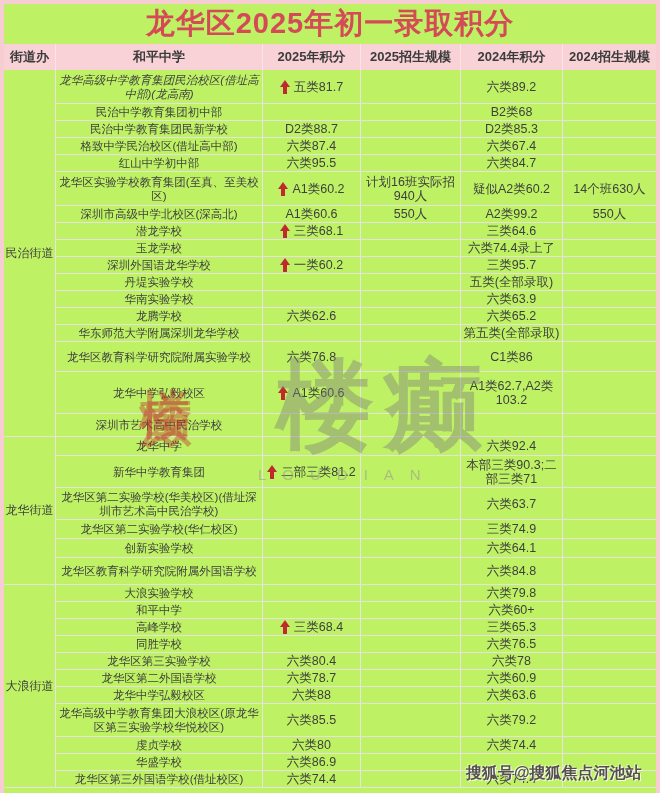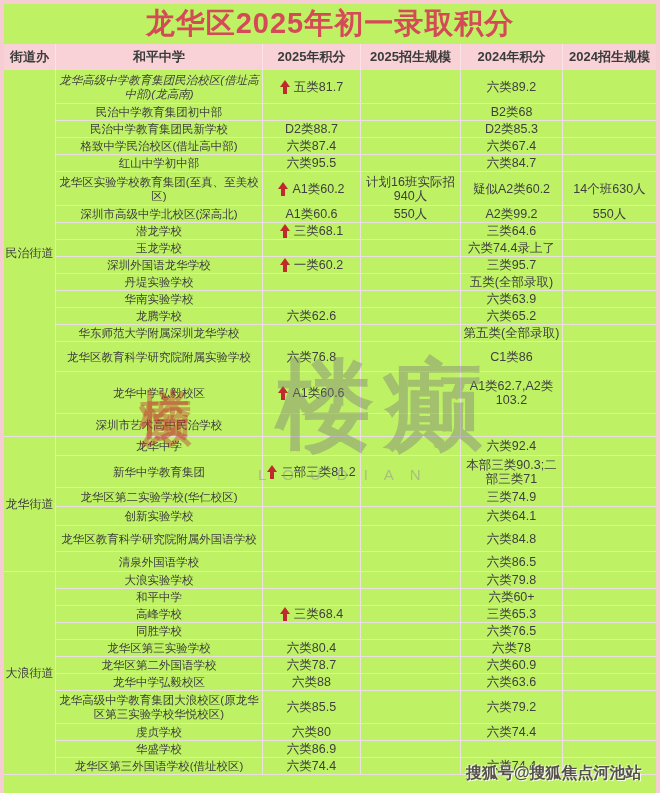--- a/index.html
+++ b/index.html
@@ -432,20 +432,37 @@
             <div class="cell val" style="width: 100px;">
               <span></span>
             </div>
             <div class="cell val" style="width: 102px;">
               <span>本部三类90.3;二部三类71</span>
             </div>
             <div class="cell val" style="width: 94px;">
               <span></span>
             </div>
           </div>
+          <div class="row" style="min-height: 32px;">
+            <div class="cell name" style="width: 207px;">
+              <span>龙华区第二实验学校(华美校区)(借址深圳市艺术高中民治学校)</span>
+            </div>
+            <div class="cell val" style="width: 98px;">
+              <span></span>
+            </div>
+            <div class="cell val" style="width: 100px;">
+              <span></span>
+            </div>
+            <div class="cell val" style="width: 102px;">
+              <span>六类63.7</span>
+            </div>
+            <div class="cell val" style="width: 94px;">
+              <span></span>
+            </div>
+          </div>
           <div class="row" style="min-height: 19px;">
             <div class="cell name" style="width: 207px;">
               <span>龙华区第二实验学校(华仁校区)</span>
             </div>
             <div class="cell val" style="width: 98px;">
               <span></span>
             </div>
             <div class="cell val" style="width: 100px;">
               <span></span>
             </div>
@@ -478,37 +495,20 @@
               <span>龙华区教育科学研究院附属外国语学校</span>
             </div>
             <div class="cell val" style="width: 98px;">
               <span></span>
             </div>
             <div class="cell val" style="width: 100px;">
               <span></span>
             </div>
             <div class="cell val" style="width: 102px;">
               <span>六类84.8</span>
-            </div>
-            <div class="cell val" style="width: 94px;">
-              <span></span>
-            </div>
-          </div>
-          <div class="row" style="min-height: 19px;">
-            <div class="cell name" style="width: 207px;">
-              <span>清泉外国语学校</span>
-            </div>
-            <div class="cell val" style="width: 98px;">
-              <span></span>
-            </div>
-            <div class="cell val" style="width: 100px;">
-              <span></span>
-            </div>
-            <div class="cell val" style="width: 102px;">
-              <span>六类86.5</span>
             </div>
             <div class="cell val" style="width: 94px;">
               <span></span>
             </div>
           </div>
         </div>
       </div>
       <div class="section">
         <div class="street-cell" style="width: 51px;">大浪街道</div>
         <div class="rows">

